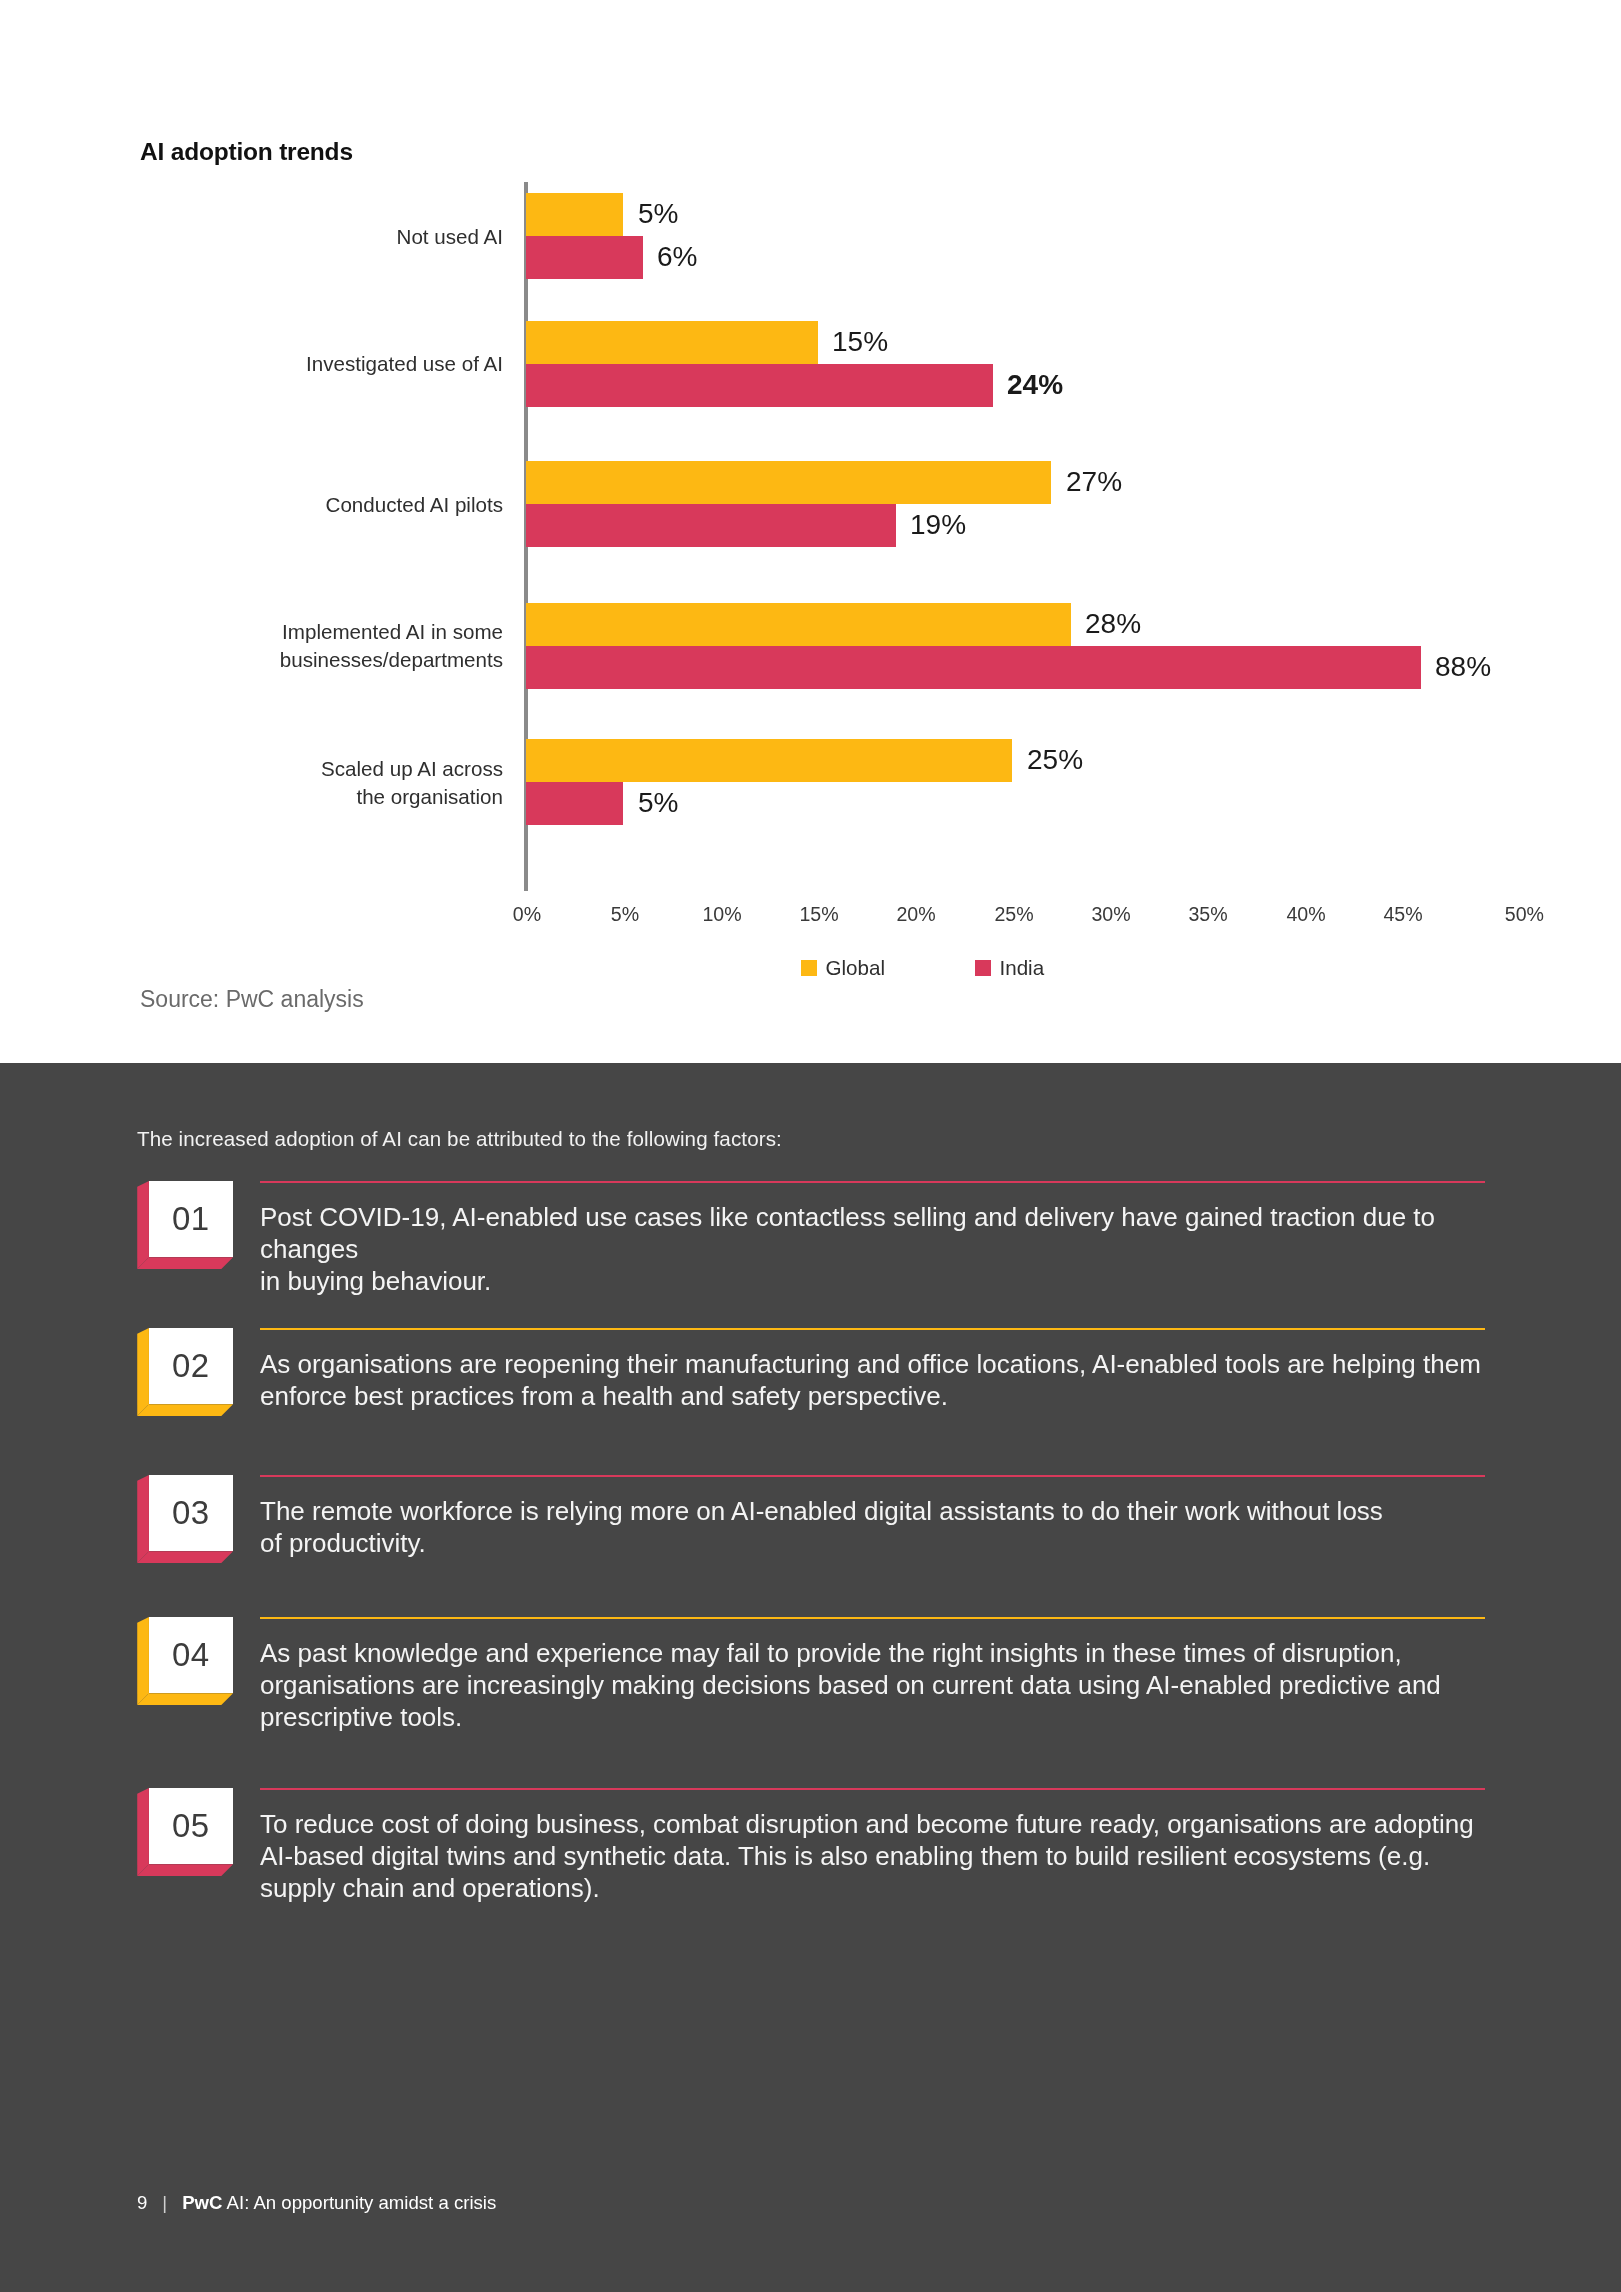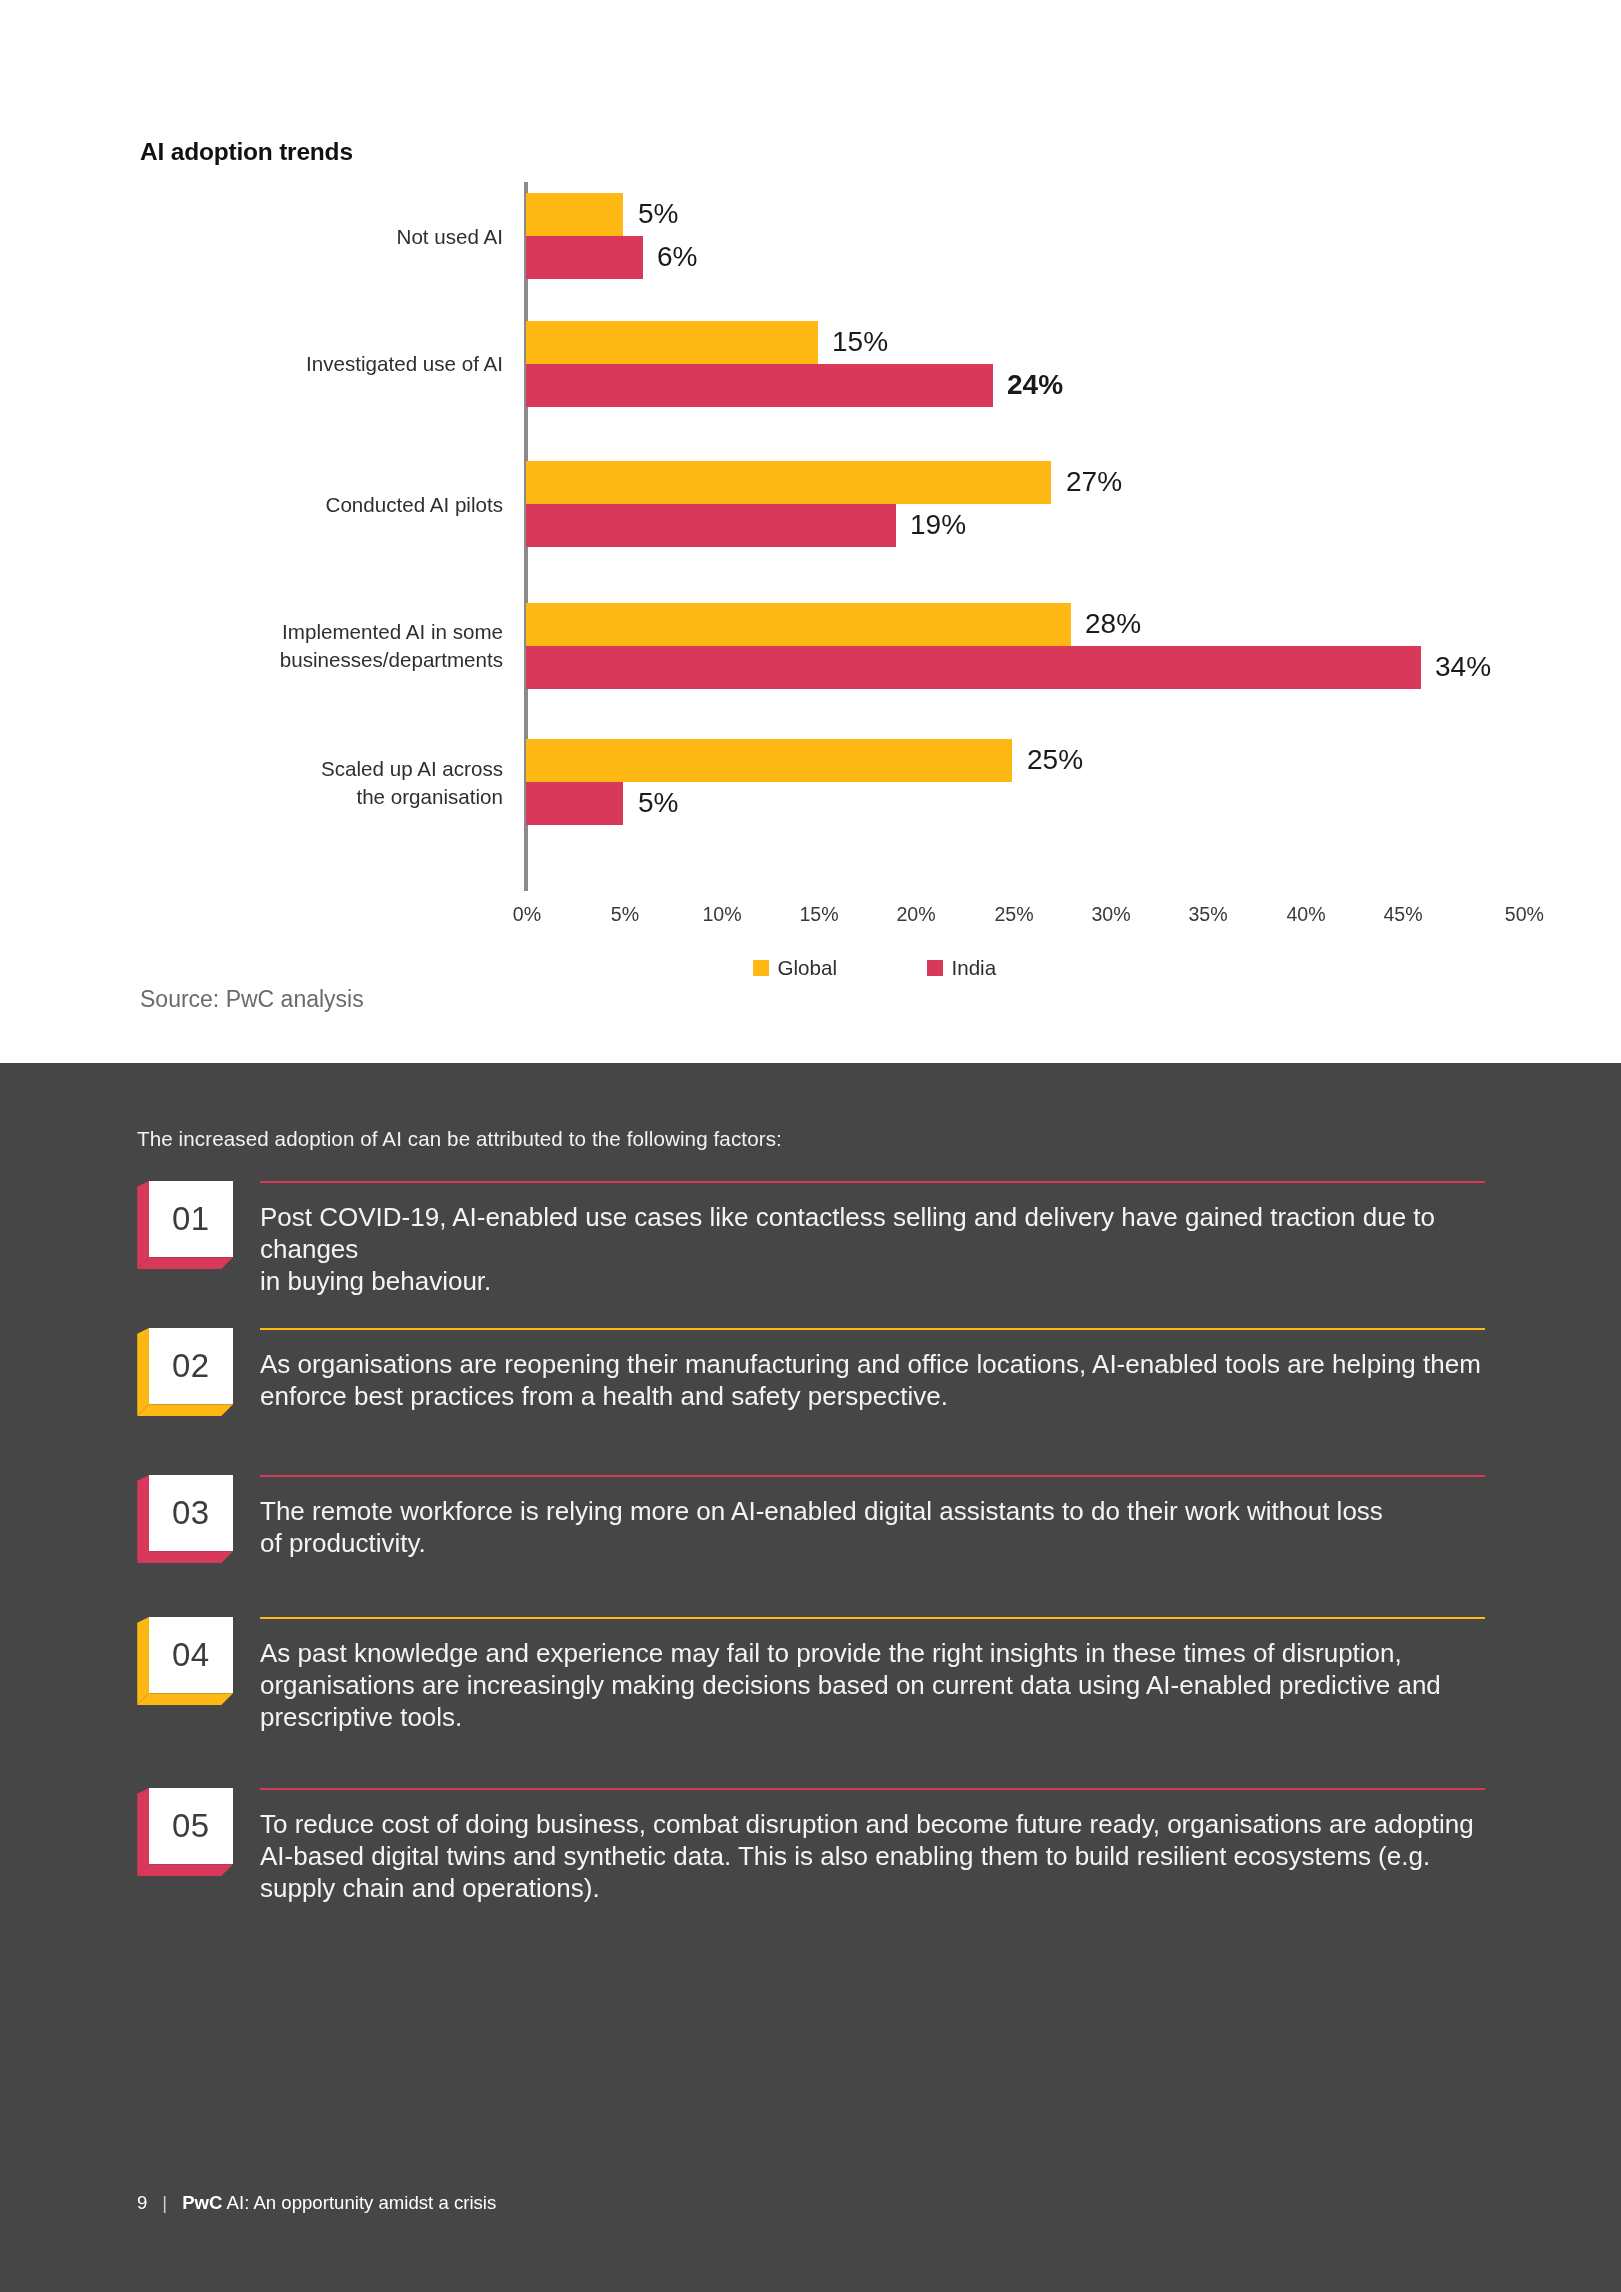--- a/index.html
+++ b/index.html
@@ -27,21 +27,21 @@
   .cat{position:absolute;left:0;width:495px;text-align:right;
        font-size:20.6px;color:#2f2f2f;line-height:28px;}
 
   .bar{position:absolute;height:43px;}
   .bar.global{background:#FDB813;}
   .bar.india{background:#D8395B;}
   .bar-val{position:absolute;font-size:28px;color:#1a1a1a;line-height:43px;}
 
   .tick{position:absolute;top:903px;font-size:19.6px;color:#3a3a3a;
         width:88px;text-align:center;}
-  .legend-item{position:absolute;font-size:20.6px;color:#2f2f2f;}
+  .legend-item{position:absolute;font-size:20.6px;color:#2f2f2f;margin-left:48px;}
   .legend-swatch{display:inline-block;width:15.7px;height:15.7px;vertical-align:-1px;margin-right:8.8px;}
 
   .source{position:absolute;left:140px;top:986px;font-size:23px;color:#6a6a6a;}
 
   
   .dark-section{position:absolute;left:0;top:1063px;width:1621px;height:1229px;background:#464646;}
 
   .intro{position:absolute;left:137px;top:64px;font-size:20.6px;color:#f2f2f2;letter-spacing:0.1px;}
 
   .factor{position:absolute;left:137px;width:1348px;}
@@ -91,21 +91,21 @@
         <div class="bar-val" style="left: 1058px; top: 460px;">27%</div>
         <div class="bar india" style="left: 518px; top: 504px; width: 370px; background: rgb(216, 57, 91);"></div>
         <div class="bar-val" style="left: 902px; top: 503px;">19%</div>
         <div class="cat" style="top: 618px;">
           <div>Implemented AI in some</div>
           <div>businesses/departments</div>
         </div>
         <div class="bar global" style="left: 518px; top: 603px; width: 545px; background: rgb(253, 184, 19);"></div>
         <div class="bar-val" style="left: 1077px; top: 602px;">28%</div>
         <div class="bar india" style="left: 518px; top: 646px; width: 895px; background: rgb(216, 57, 91);"></div>
-        <div class="bar-val" style="left: 1427px; top: 645px;">34%</div>
+        <div class="bar-val" style="left: 1427px; top: 645px;">88%</div>
         <div class="cat" style="top: 755px;">
           <div>Scaled up AI across</div>
           <div>the organisation</div>
         </div>
         <div class="bar global" style="left: 518px; top: 739px; width: 486px; background: rgb(253, 184, 19);"></div>
         <div class="bar-val" style="left: 1019px; top: 738px;">25%</div>
         <div class="bar india" style="left: 518px; top: 782px; width: 97px; background: rgb(216, 57, 91);"></div>
         <div class="bar-val" style="left: 630px; top: 781px;">5%</div>
         <div class="tick" style="left: 475px;">0%</div>
         <div class="tick" style="left: 573px;">5%</div>

